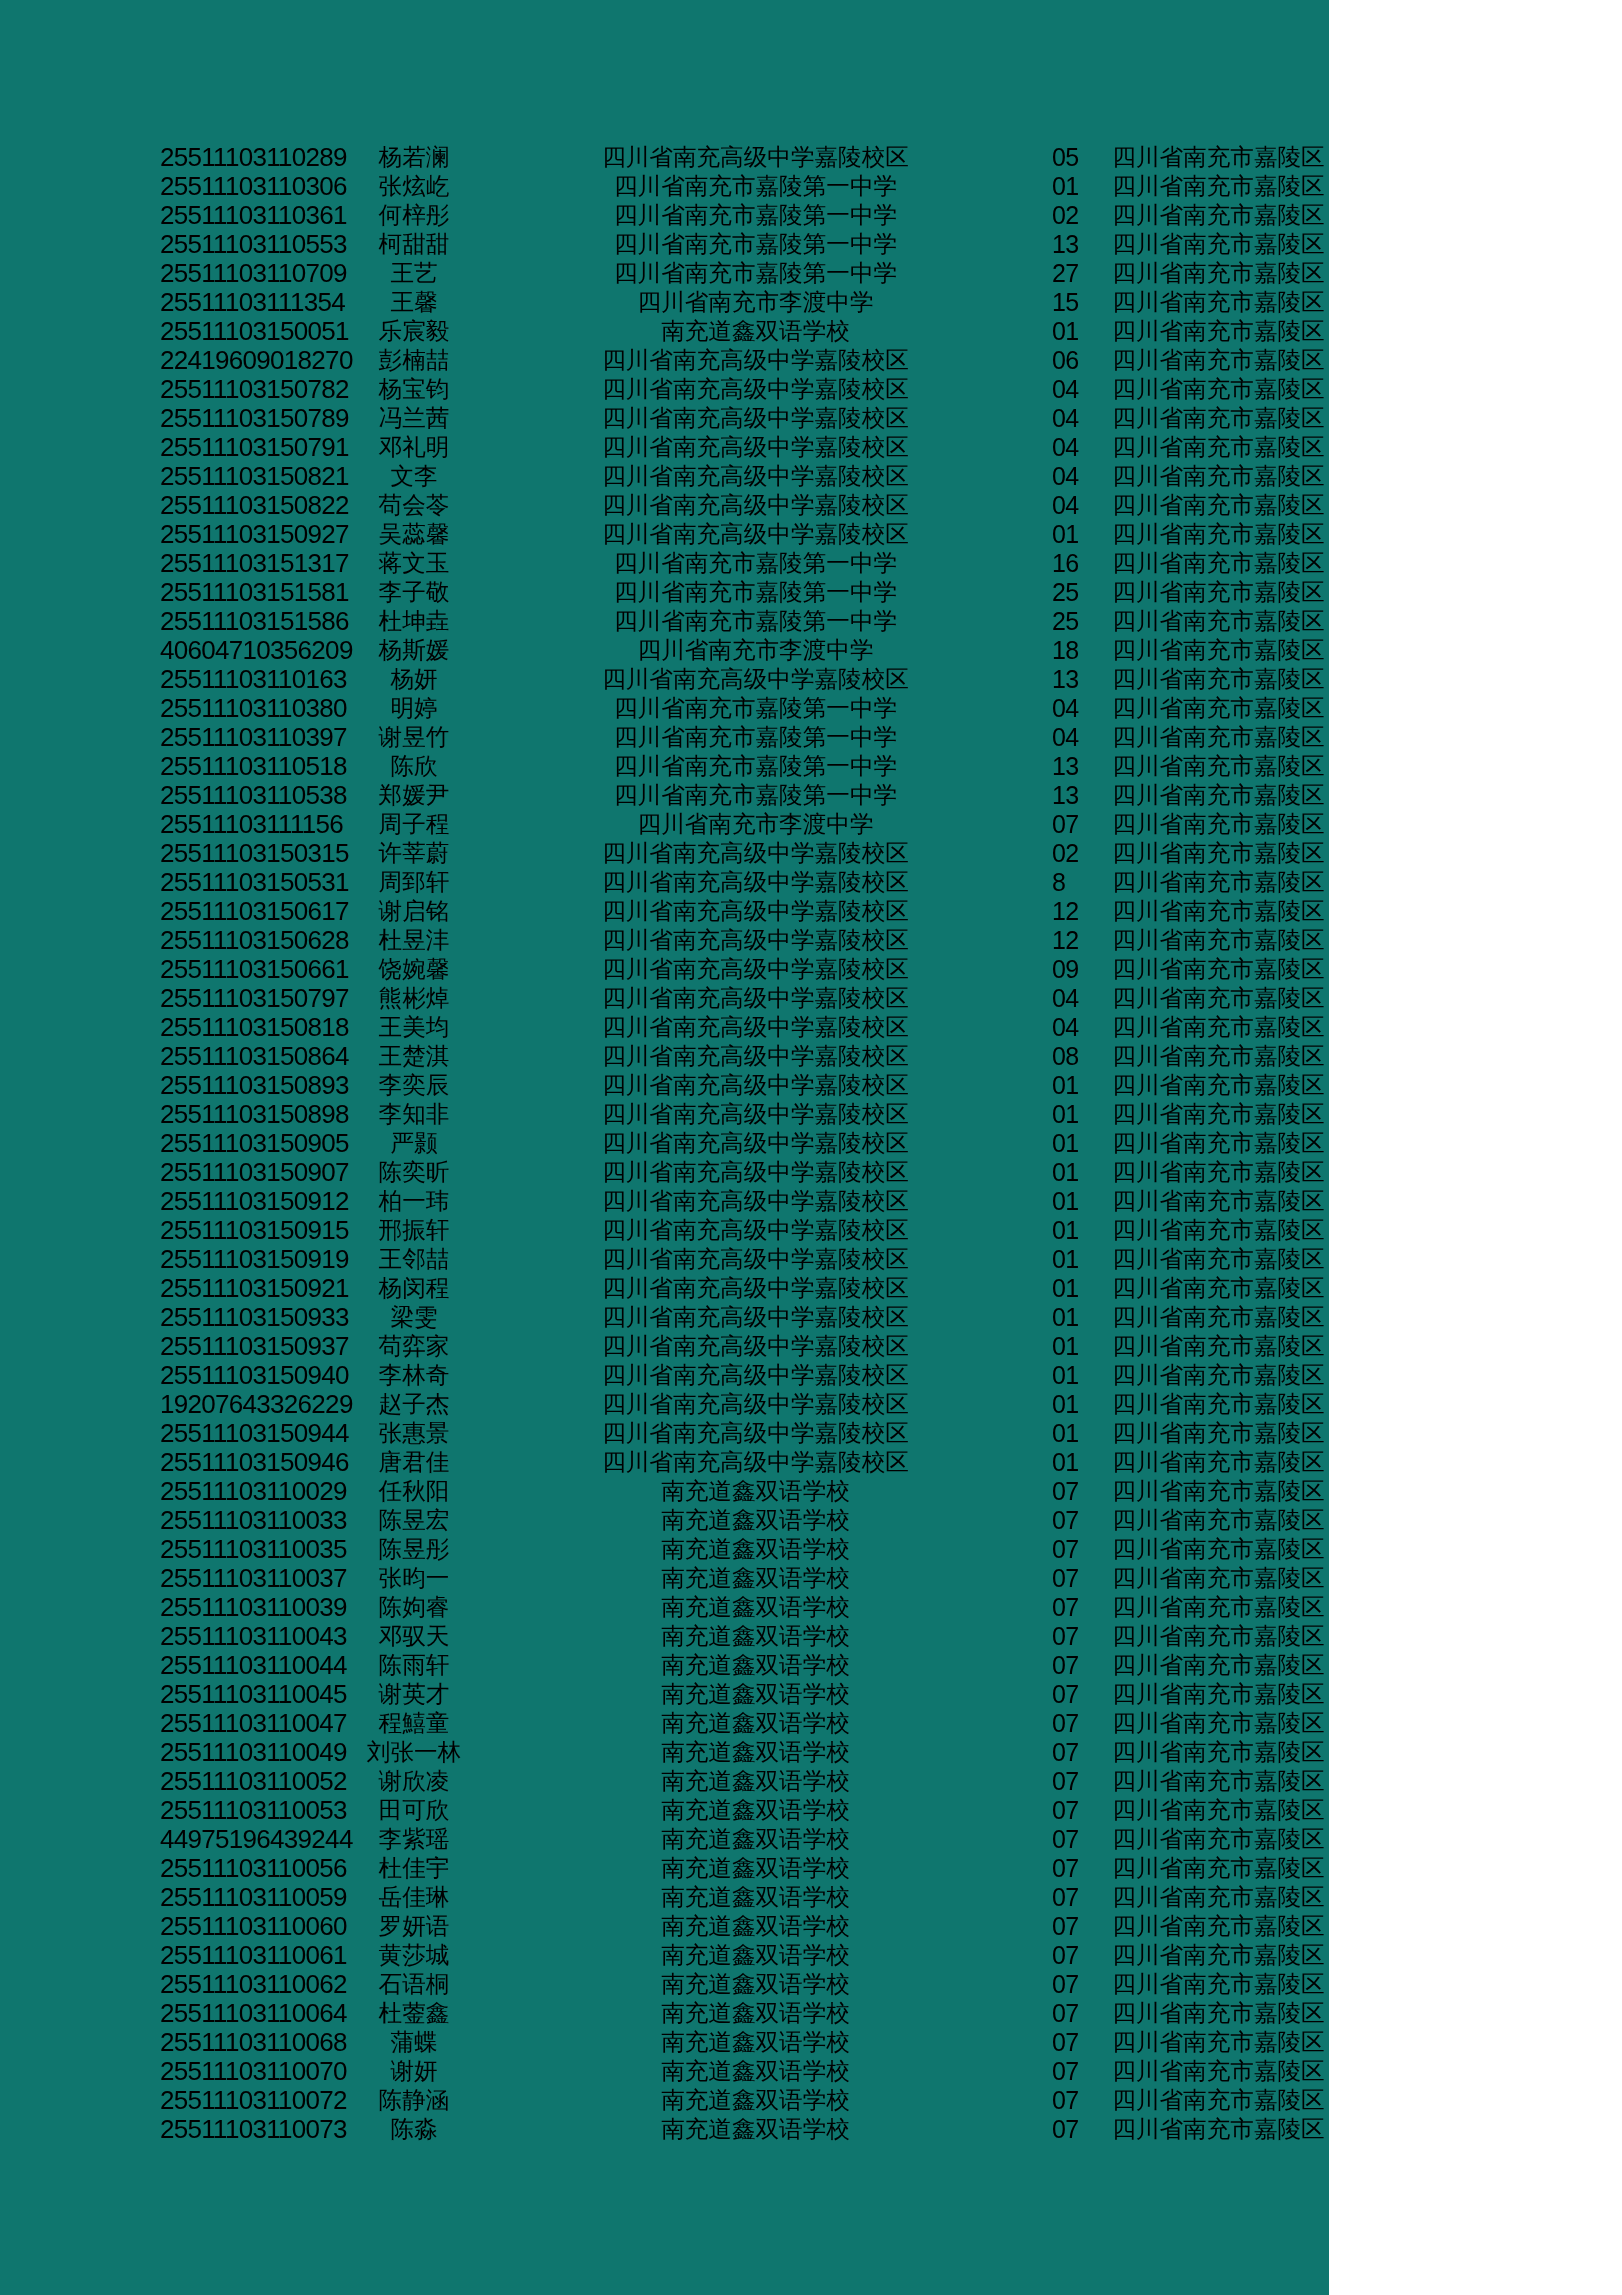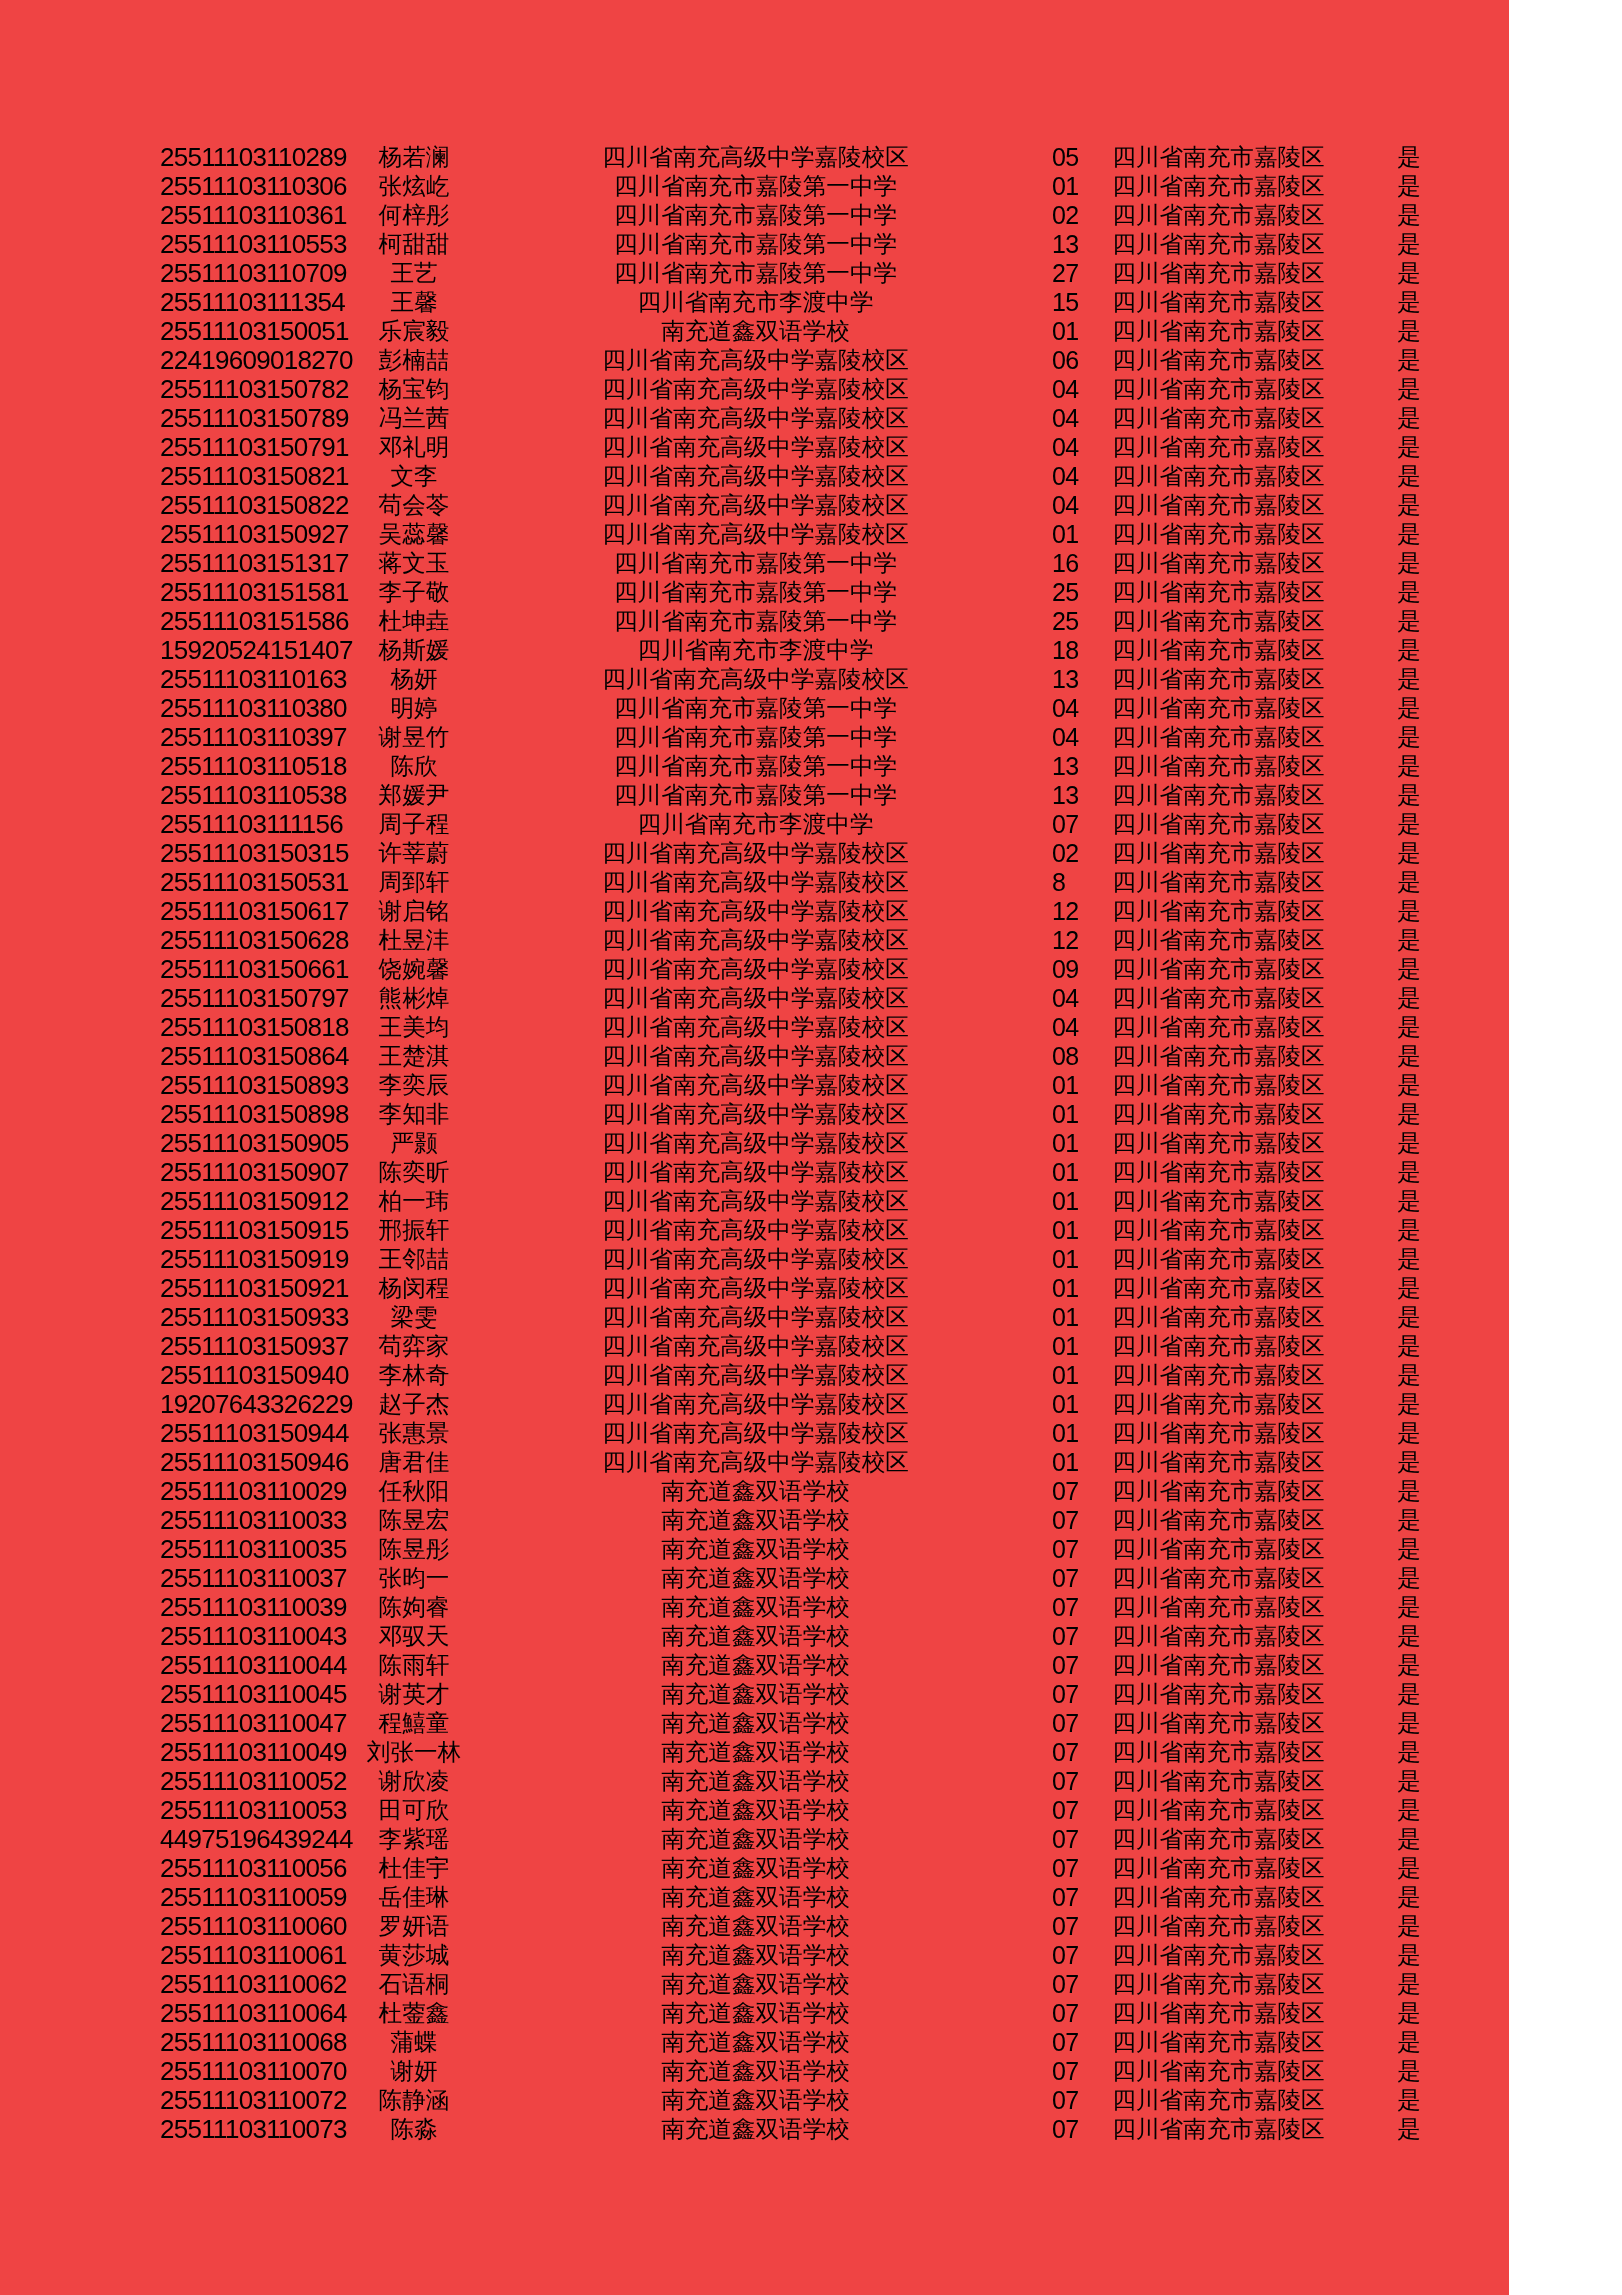--- a/index.html
+++ b/index.html
@@ -2,23 +2,23 @@
 <html style="font-size:10.5px"><head>
 <meta charset="utf-8">
 <style>
   html, body {
     margin: 0;
     padding: 0;
     background: #ffffff;
   }
   .page {
     position: relative;
-    width: 1509px;
+    width: 1329px;
     height: 2295px;
-    background: #ef4444;
+    background: #0f766e;
     color: #000000;
     overflow: hidden;
   }
   .rows {
     position: absolute;
     top: 143px;
     left: 0;
     width: 1623px;
   }
   .row {
@@ -213,21 +213,21 @@
       </div>
       <div class="row">
         <span class="cell col-id">25511103151586</span>
         <span class="cell col-name">杜坤垚</span>
         <span class="cell col-school">四川省南充市嘉陵第一中学</span>
         <span class="cell col-code">25</span>
         <span class="cell col-district">四川省南充市嘉陵区</span>
         <span class="cell col-flag">是</span>
       </div>
       <div class="row">
-        <span class="cell col-id">15920524151407</span>
+        <span class="cell col-id">40604710356209</span>
         <span class="cell col-name">杨斯媛</span>
         <span class="cell col-school">四川省南充市李渡中学</span>
         <span class="cell col-code">18</span>
         <span class="cell col-district">四川省南充市嘉陵区</span>
         <span class="cell col-flag">是</span>
       </div>
       <div class="row">
         <span class="cell col-id">25511103110163</span>
         <span class="cell col-name">杨妍</span>
         <span class="cell col-school">四川省南充高级中学嘉陵校区</span>

